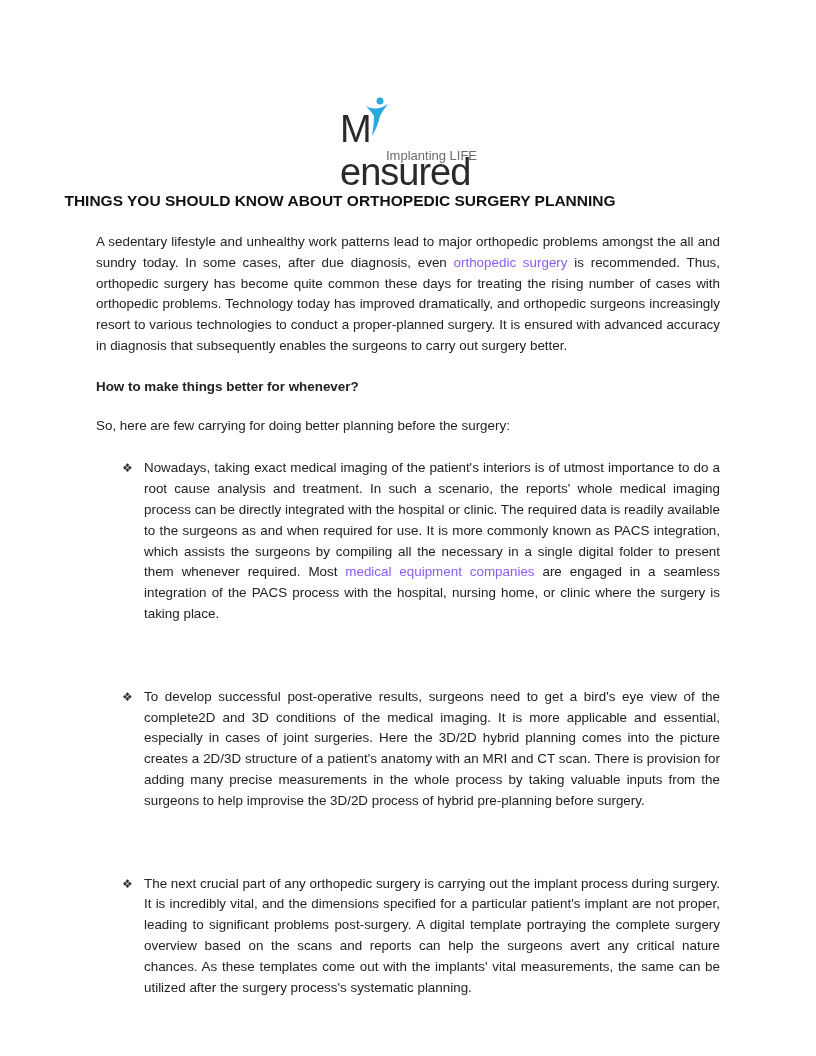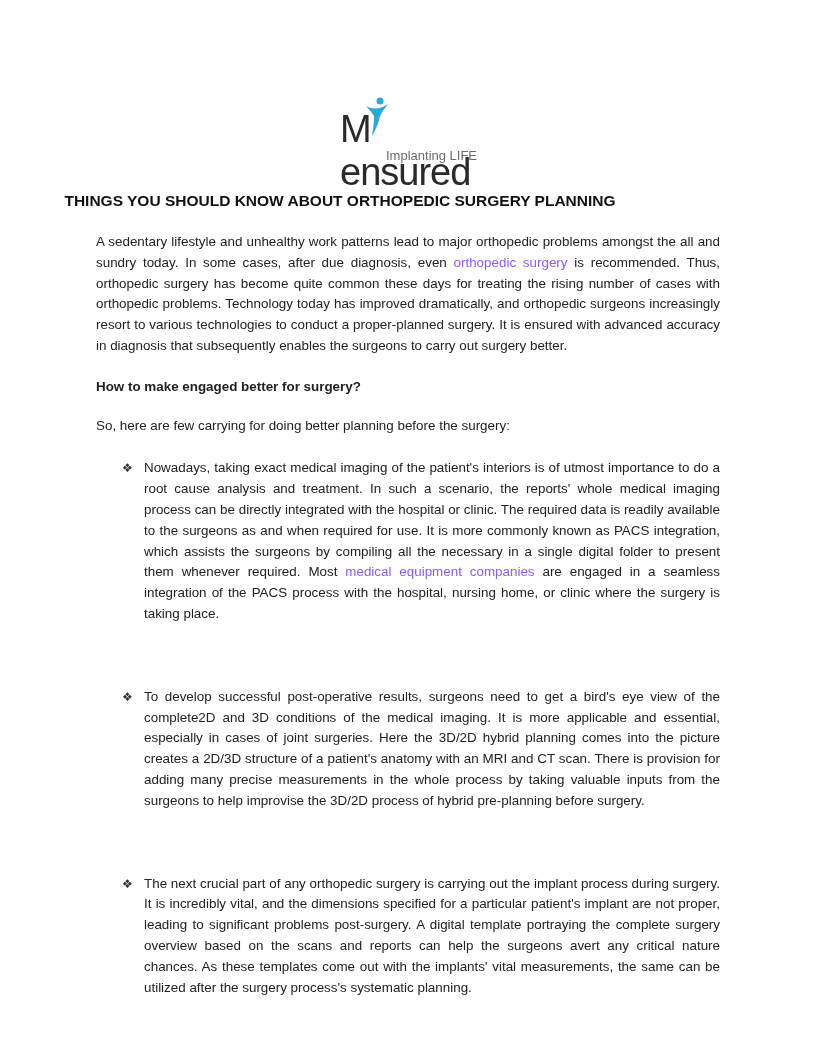--- a/index.html
+++ b/index.html
@@ -35,21 +35,21 @@
   </svg>
   <span class="logo-word"><span>M</span><span style="display:inline-block;width:12px;"></span><span>ensured</span></span>
   <span class="logo-tag">Implanting LIFE</span>
 </div>
 
 <h1>THINGS YOU SHOULD KNOW ABOUT ORTHOPEDIC SURGERY PLANNING</h1>
 
 <div class="content">
   <p><span>A sedentary lifestyle and unhealthy work patterns lead to major orthopedic problems amongst the all and sundry today. In some cases, after due diagnosis, even </span><span class="link">orthopedic surgery</span><span> is recommended. Thus, orthopedic surgery has become quite common these days for treating the rising number of cases with orthopedic problems. Technology today has improved dramatically, and orthopedic surgeons increasingly resort to various technologies to conduct a proper-planned surgery. It is ensured with advanced accuracy in diagnosis that subsequently enables the surgeons to carry out surgery better.</span></p>
 
-  <p class="subhead">How to make engaged better for surgery?</p>
+  <p class="subhead">How to make things better for whenever?</p>
 
   <p class="intro">So, here are few carrying for doing better planning before the surgery:</p>
 
   <ul>
     <li class="li1">
       <span class="bullet">❖</span>
       <span>Nowadays, taking exact medical imaging of the patient's interiors is of utmost importance to do a root cause analysis and treatment. In such a scenario, the reports' whole medical imaging process can be directly integrated with the hospital or clinic. The required data is readily available to the surgeons as and when required for use. It is more commonly known as PACS integration, which assists the surgeons by compiling all the necessary in a single digital folder to present them whenever required. Most </span><span class="link">medical equipment companies</span><span> are engaged in a seamless integration of the PACS process with the hospital, nursing home, or clinic where the surgery is taking place.</span>
     </li>
     <li class="li2">
       <span class="bullet">❖</span>

